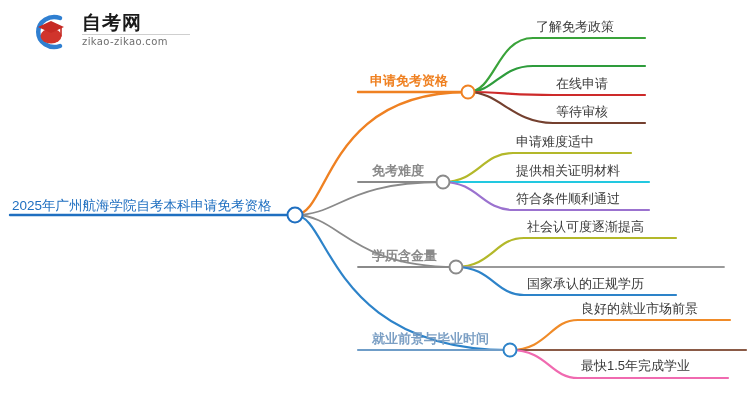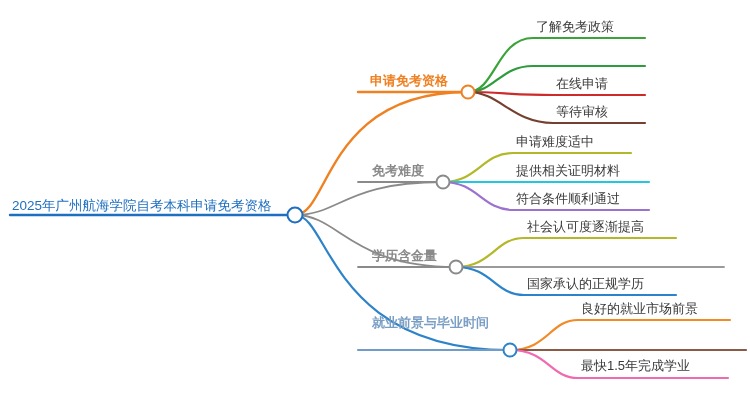--- a/index.html
+++ b/index.html
@@ -89,20 +89,31 @@
   .leaf-lbl {
     font-size: 13px;
     color: #3a3a3a;
   }
 </style>
 </head>
 <body>
 
 <div id="stage">
 
+  <div id="logo">
+    <svg class="mark" viewBox="0 0 42 40">
+      <path d="M32 6 A16 15 0 1 0 32 34" stroke="#2f7fd1" stroke-width="4.5" fill="none" stroke-linecap="round"></path>
+      <ellipse cx="23" cy="24" rx="10.5" ry="7.5" fill="#d0342c"></ellipse>
+      <path d="M10 15 L23 9 L36 15 L23 21 Z" fill="#c62a24"></path>
+      <path d="M33 16.5 L33 24" stroke="#c62a24" stroke-width="1.6" stroke-linecap="round"></path>
+    </svg>
+    <div class="brand-cn">自考网</div>
+    <div class="brand-rule"></div>
+    <div class="brand-url">zikao-zikao.com</div>
+  </div>
 
   <svg id="map" viewBox="0 0 750 410">
 
     <path d="M10 215 L295 215" stroke="#1f6fc0" stroke-width="2.4"></path>
 
     <path d="M295 215 C 330 215, 325 92, 468 92" stroke="#ef8122" stroke-width="2.4"></path>
     <path d="M358 92 L468 92" stroke="#ef8122" stroke-width="2.4"></path>
 
     <path d="M295 215 C 340 215, 345 182, 443 182" stroke="#8a8a8a" stroke-width="1.8"></path>
     <path d="M358 182 L443 182" stroke="#8a8a8a" stroke-width="1.8"></path>
@@ -157,21 +168,21 @@
     <circle class="node-ring" cx="443" cy="182" r="6.5" stroke="#8a8a8a"></circle>
     <circle class="node-ring" cx="456" cy="267" r="6.5" stroke="#8a8a8a"></circle>
     <circle class="node-ring" cx="510" cy="350" r="6.5" stroke="#2d83c9"></circle>
   </svg>
 
   <div class="lbl root-lbl" style="left:12px; top:197px;">2025年广州航海学院自考本科申请免考资格</div>
 
   <div class="lbl branch-lbl" style="left:370px; top:72px; color:#ef8122;">申请免考资格</div>
   <div class="lbl branch-lbl" style="left:372px; top:162px; color:#8a8a8a;">免考难度</div>
   <div class="lbl branch-lbl" style="left:372px; top:247px; color:#8a8a8a;">学历含金量</div>
-  <div class="lbl branch-lbl" style="left:372px; top:314px; color:#7b9fc4;">就业前景与毕业时间</div>
+  <div class="lbl branch-lbl" style="left:372px; top:330px; color:#7b9fc4;">就业前景与毕业时间</div>
 
   <div class="lbl leaf-lbl" style="left:536px; top:18px;">了解免考政策</div>
   <div class="lbl leaf-lbl" style="left:556px; top:75px;">在线申请</div>
   <div class="lbl leaf-lbl" style="left:556px; top:103px;">等待审核</div>
 
   <div class="lbl leaf-lbl" style="left:516px; top:133px;">申请难度适中</div>
   <div class="lbl leaf-lbl" style="left:516px; top:162px;">提供相关证明材料</div>
   <div class="lbl leaf-lbl" style="left:516px; top:190px;">符合条件顺利通过</div>
 
   <div class="lbl leaf-lbl" style="left:527px; top:218px;">社会认可度逐渐提高</div>

